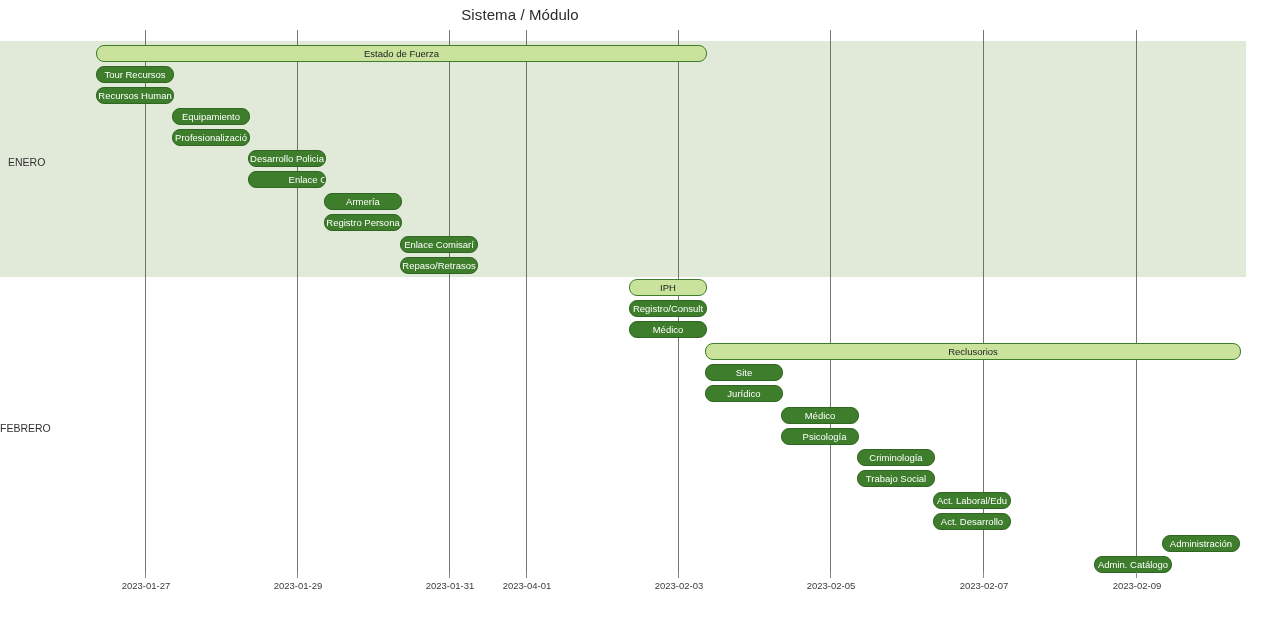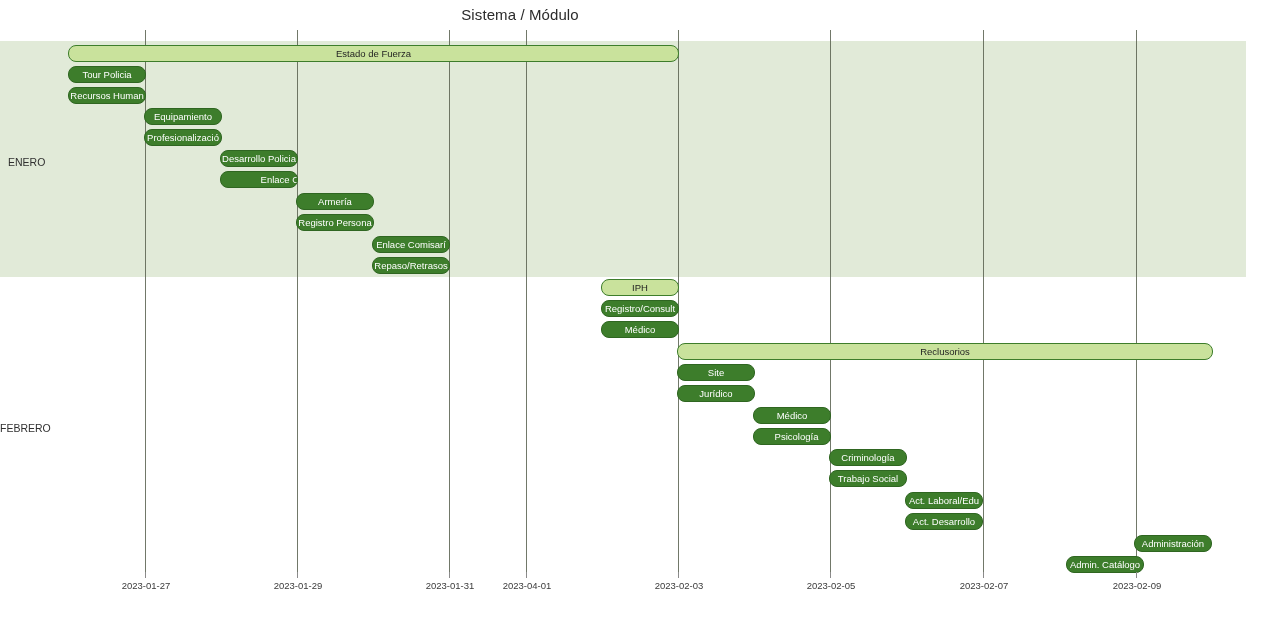--- a/index.html
+++ b/index.html
@@ -68,20 +68,21 @@
     border-radius: 8px;
     box-sizing: border-box;
     display: flex;
     align-items: center;
     justify-content: center;
     overflow: hidden;
     font-size: 9.5px;
     line-height: 1;
     white-space: nowrap;
     font-family: "Liberation Sans", sans-serif;
+    margin-left: 28px;
   }
   .bar.parent {
     background: #c9e29c;
     border: 1.4px solid #3d7d2b;
     color: #1f1f1f;
   }
   .bar.child {
     background: #3d7d2b;
     border: 1.4px solid #2f6621;
     color: #ffffff;
@@ -107,21 +108,21 @@
       <div class="gridline" style="left: 830px; top: 30px; height: 542px; background: rgb(88, 96, 79);"></div>
       <div class="gridline" style="left: 983px; top: 30px; height: 542px; background: rgb(88, 96, 79);"></div>
       <div class="gridline" style="left: 1136px; top: 30px; height: 542px; background: rgb(88, 96, 79);"></div>
     </div>
 
   <div id="bars-layer">
       <div class="bar parent" style="left: 68px; top: 45px; width: 611px;">
         <span class="bar-label">Estado de Fuerza</span>
       </div>
       <div class="bar child" style="left: 68px; top: 66px; width: 78px;">
-        <span class="bar-label">Tour Policia</span>
+        <span class="bar-label">Tour Recursos</span>
       </div>
       <div class="bar child" style="left: 68px; top: 87px; width: 78px;">
         <span class="bar-label">Recursos Human</span>
       </div>
       <div class="bar child" style="left: 144px; top: 108px; width: 78px;">
         <span class="bar-label">Equipamiento</span>
       </div>
       <div class="bar child" style="left: 144px; top: 129px; width: 78px;">
         <span class="bar-label">Profesionalizació</span>
       </div>

